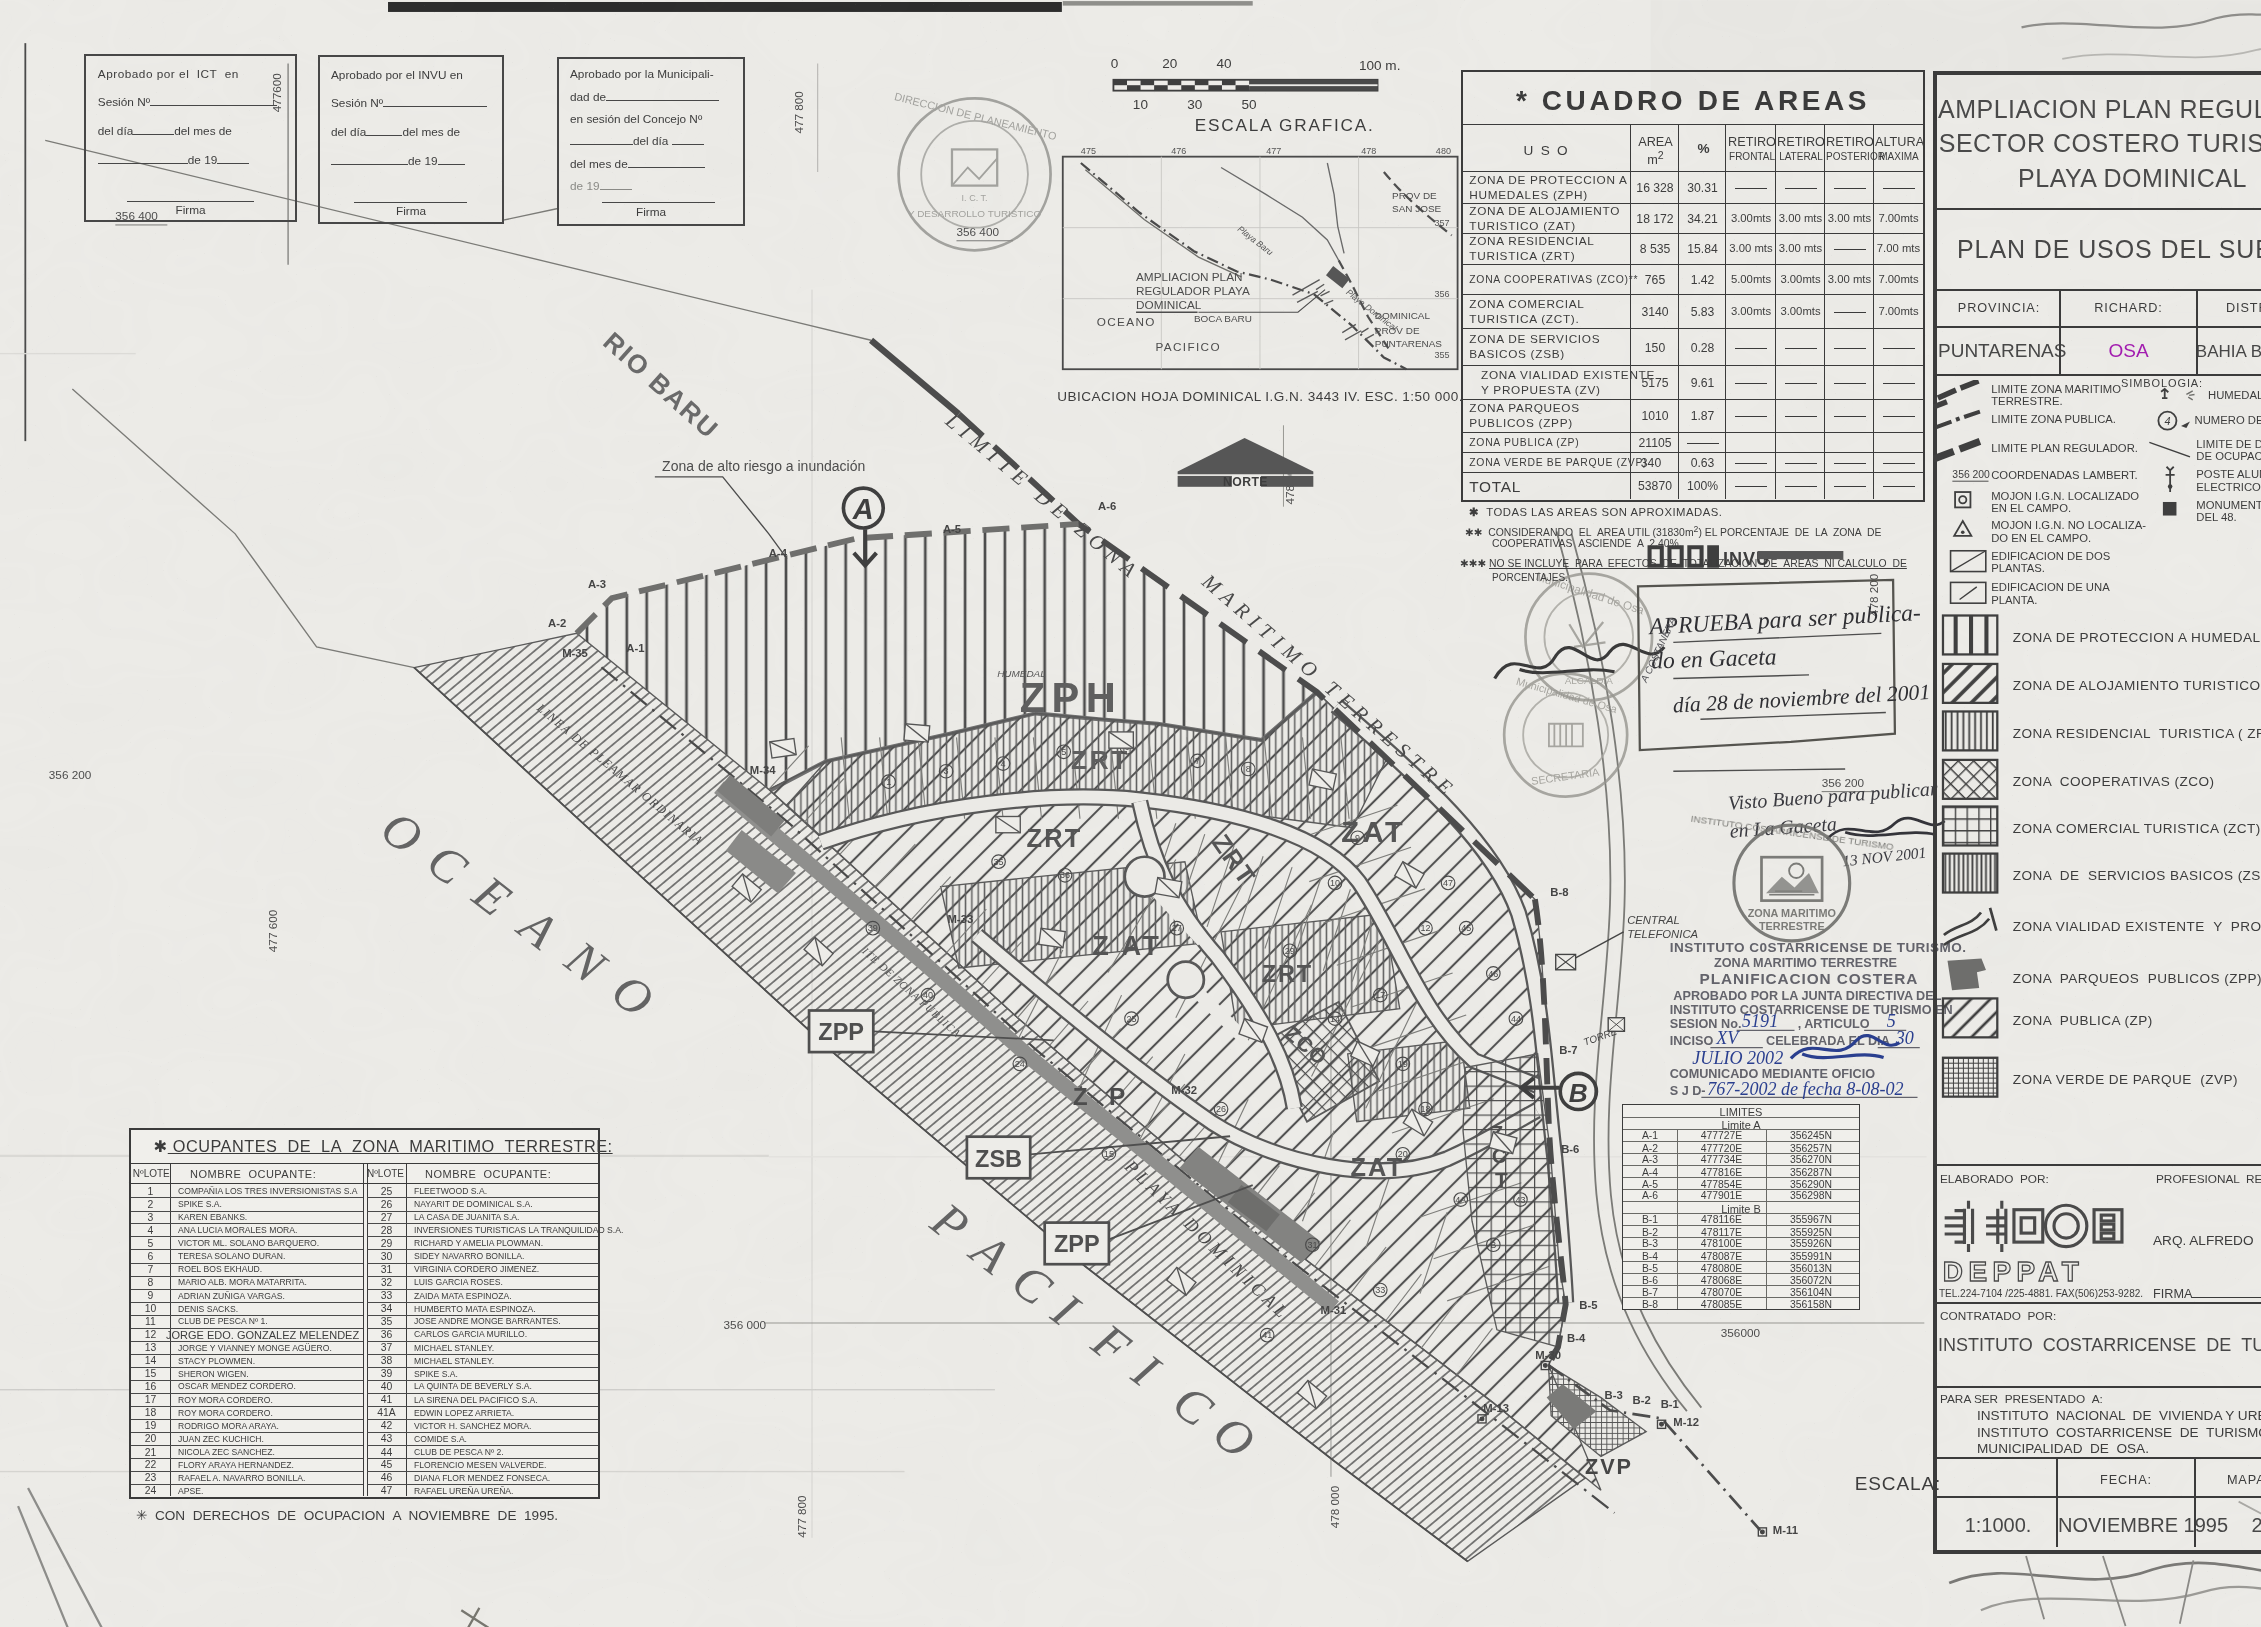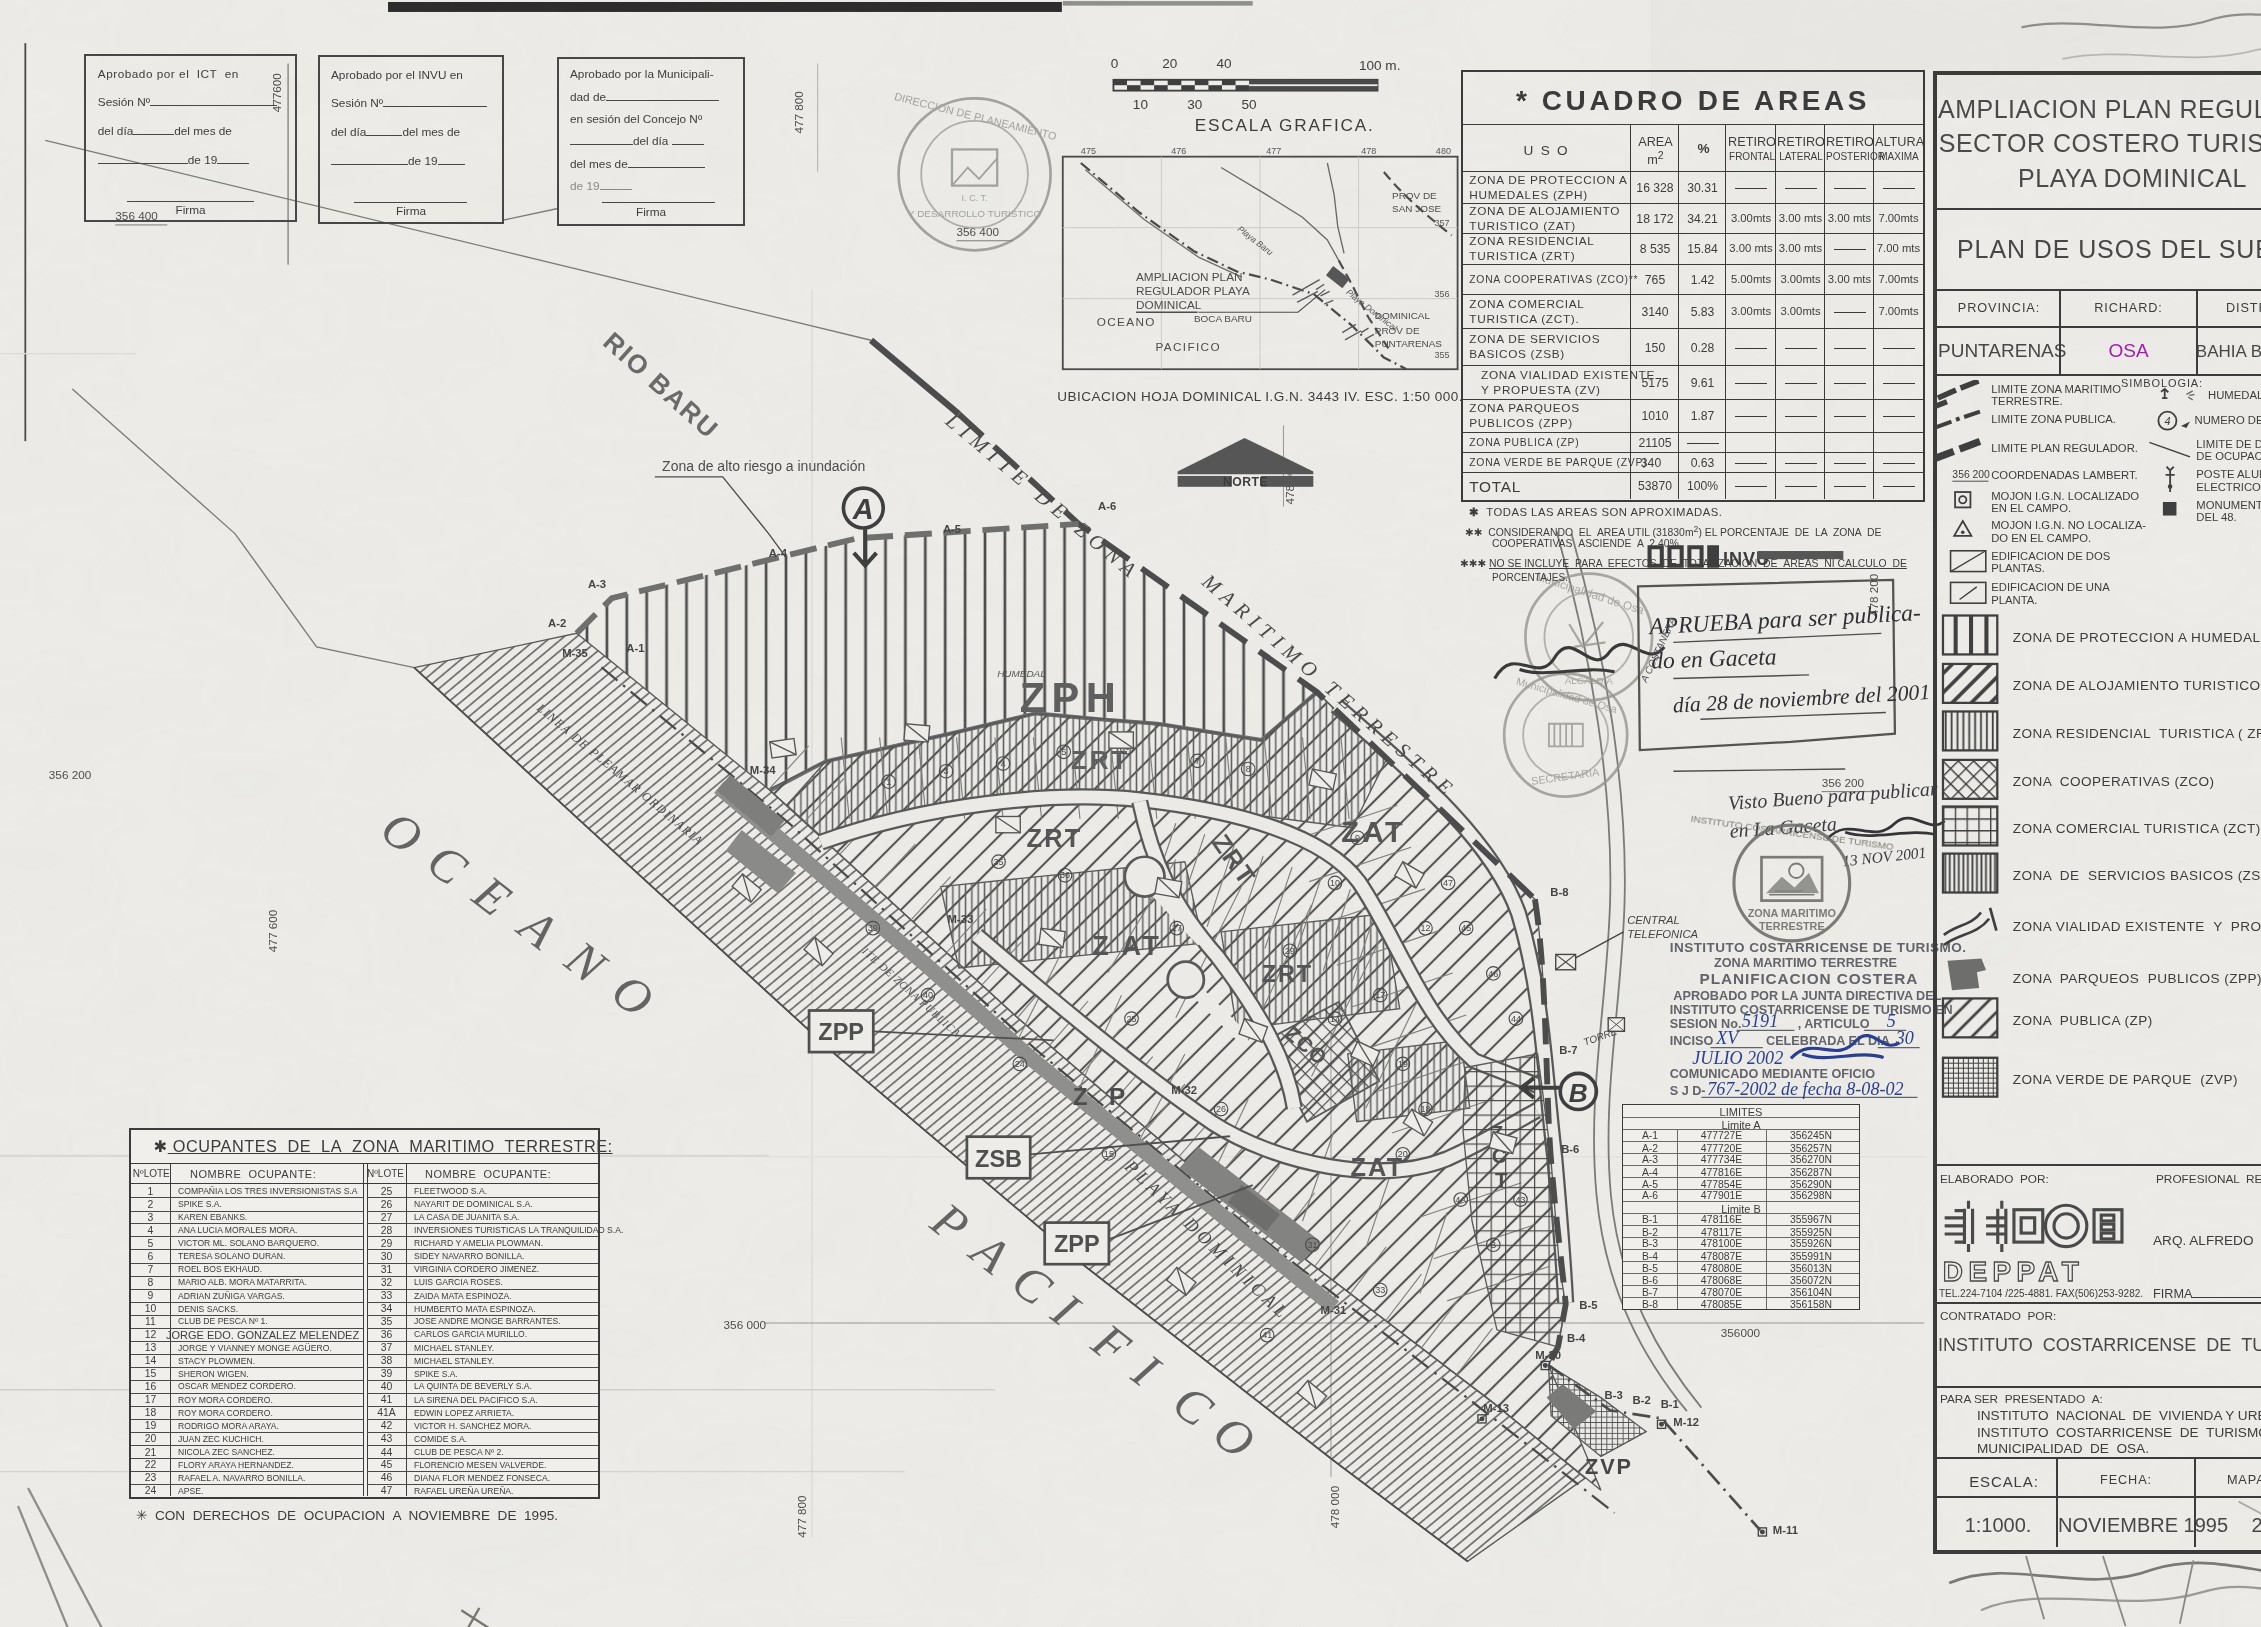--- a/index.html
+++ b/index.html
@@ -1164,21 +1164,21 @@
 <div class="abs" style="left:1933px;top:1302px;width:397px;height:1.8px;background:#3b3b3b"></div>
 <div class="t" style="left:1940px;top:1309px;font-size:11.8px">CONTRATADO &nbsp;POR:</div>
 <div class="t ct" style="left:1938px;top:1335px;width:389px;font-size:18px;color:#474747">INSTITUTO &nbsp;COSTARRICENSE &nbsp;DE &nbsp;TURISMO.</div>
 <div class="abs" style="left:1933px;top:1386px;width:397px;height:1.8px;background:#3b3b3b"></div>
 <div class="t" style="left:1940px;top:1392px;font-size:11.8px">PARA SER &nbsp;PRESENTADO &nbsp;A:</div>
 <div class="t" style="left:1977px;top:1408px;font-size:13.6px">INSTITUTO &nbsp;NACIONAL &nbsp;DE &nbsp;VIVIENDA Y URBANISMO.</div>
 <div class="t" style="left:1977px;top:1425px;font-size:13.6px">INSTITUTO &nbsp;COSTARRICENSE &nbsp;DE &nbsp;TURISMO.</div>
 <div class="t" style="left:1977px;top:1441px;font-size:13.6px">MUNICIPALIDAD &nbsp;DE &nbsp;OSA.</div>
 <div class="abs" style="left:1933px;top:1457px;width:397px;height:1.8px;background:#3b3b3b"></div>
 
-<div class="t ct" style="left:1944px;top:1473px;width:120px;font-size:15px;letter-spacing:0.9px">ESCALA:</div>
+<div class="t ct" style="left:1838px;top:1473px;width:120px;font-size:19px;letter-spacing:0.9px">ESCALA:</div>
 <div class="t ct" style="left:2058px;top:1473px;width:136px;font-size:12.7px;letter-spacing:0.9px">FECHA:</div>
 <div class="t ct" style="left:2196px;top:1473px;width:133px;font-size:12.7px;letter-spacing:0.9px">MAPA &nbsp;Nº :</div>
 <div class="abs" style="left:1933px;top:1496px;width:397px;height:1.8px;background:#3b3b3b"></div>
 <div class="t ct" style="left:1938px;top:1514px;width:120px;font-size:20px;color:#474747">1:1000.</div>
 <div class="t ct" style="left:2058px;top:1514px;width:136px;font-size:20px;color:#474747">NOVIEMBRE 1995</div>
 <div class="t ct" style="left:2196px;top:1514px;width:133px;font-size:20px;color:#474747">20</div>
 <div class="abs" style="left:2056px;top:1457px;width:1.8px;height:90px;background:#3b3b3b"></div>
 <div class="abs" style="left:2194px;top:1457px;width:1.8px;height:90px;background:#3b3b3b"></div>
 
 <div class="abs" style="left:129px;top:1128px;width:467px;height:367px;border:2.3px solid #3b3b3b;background:#f0efeb">

